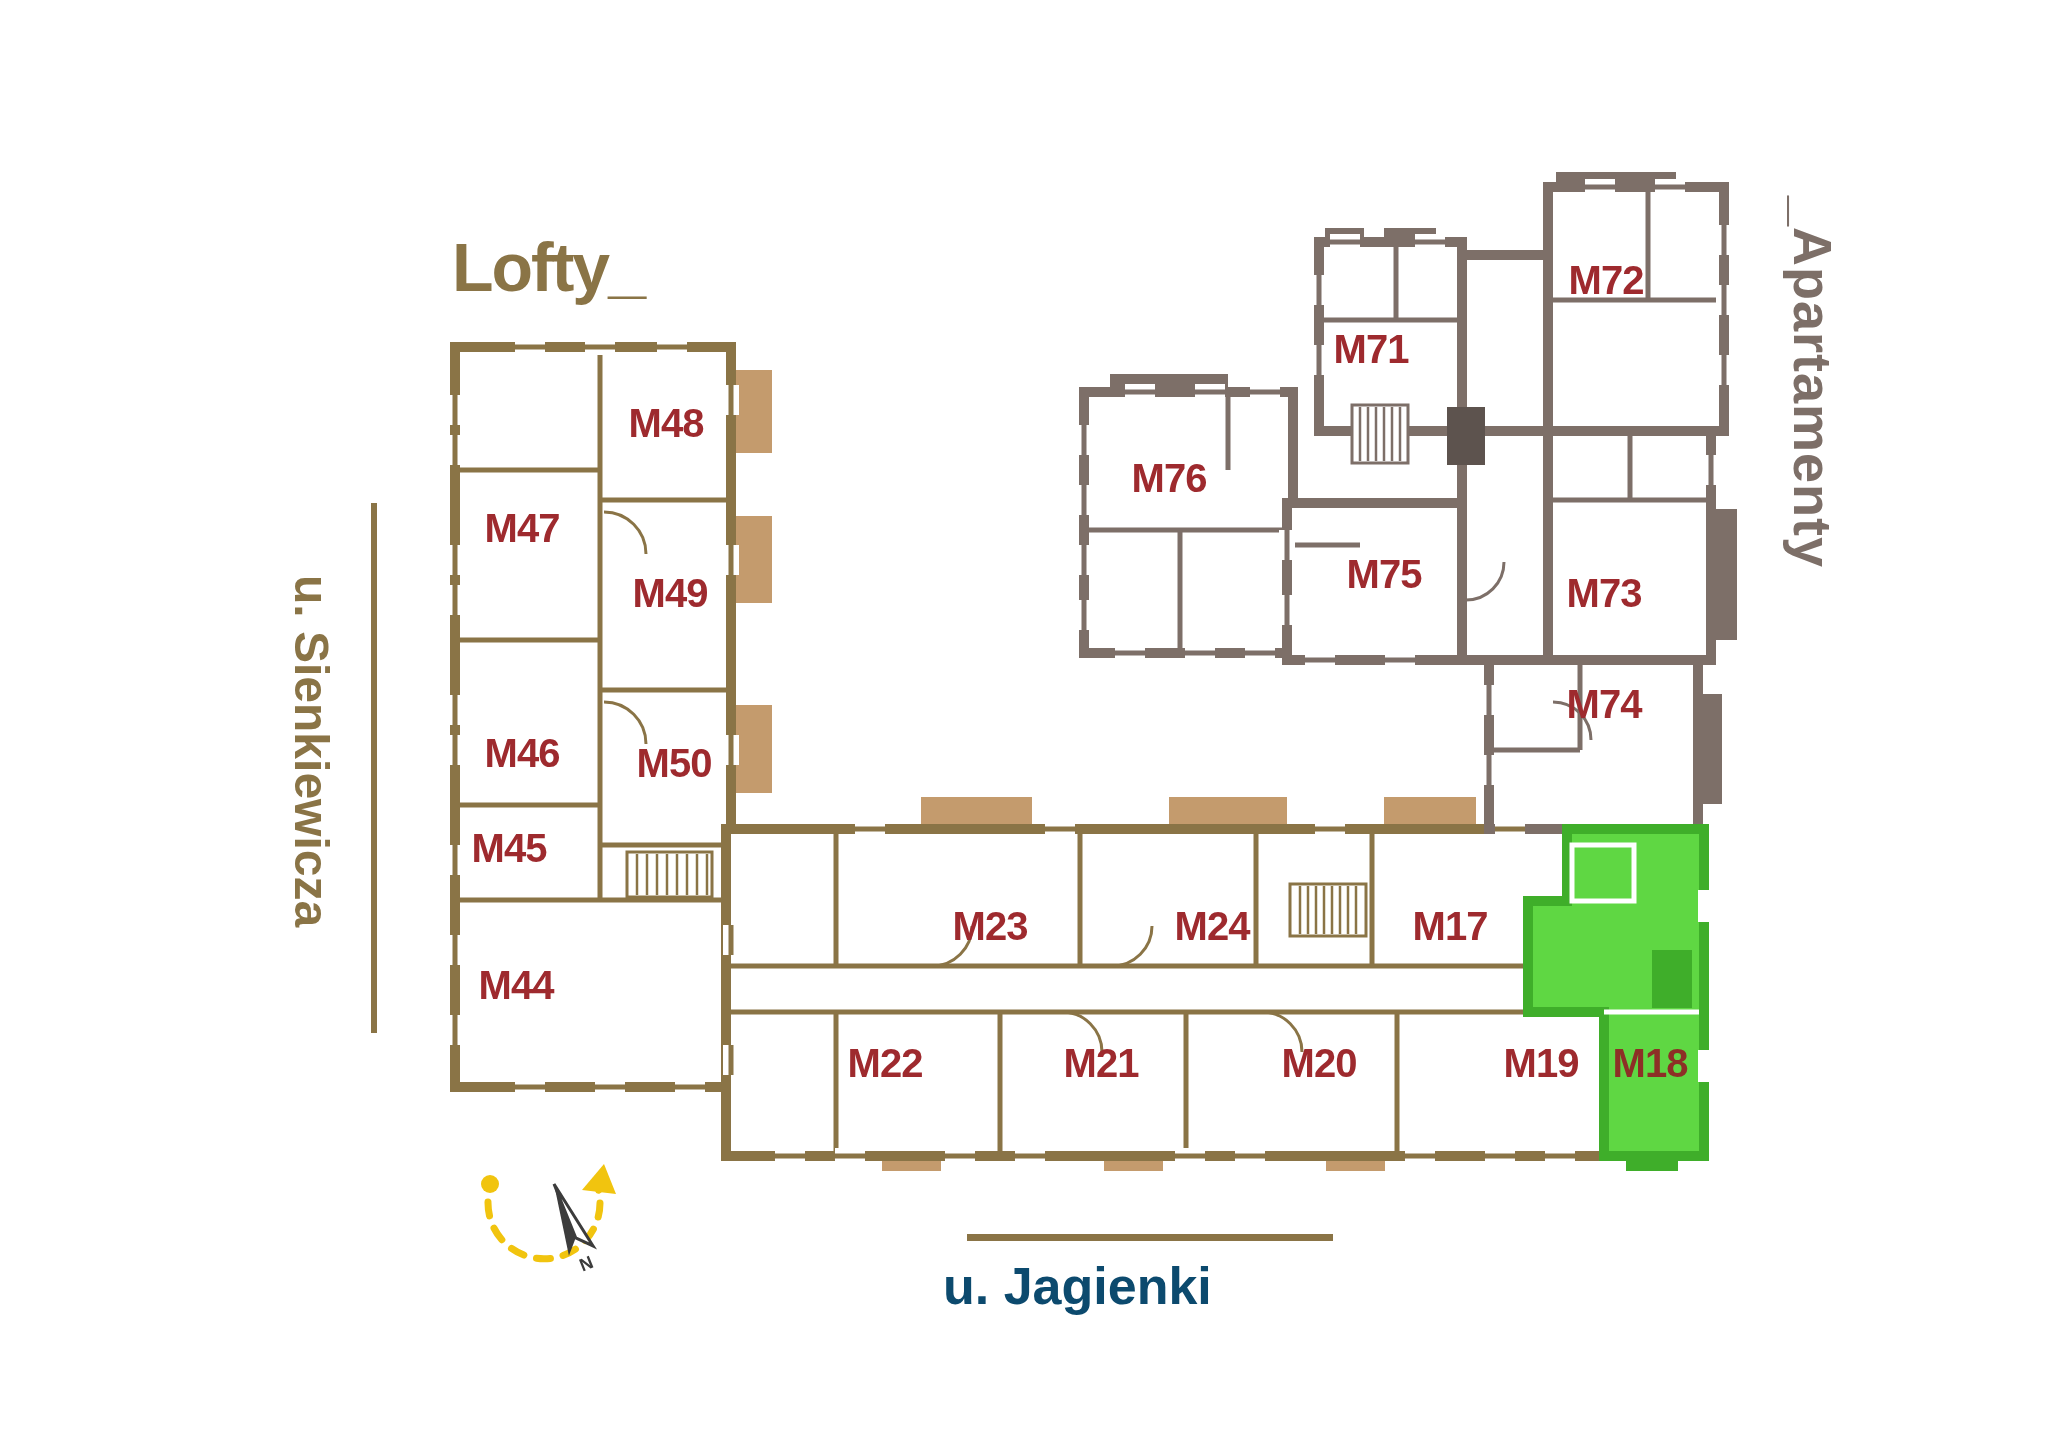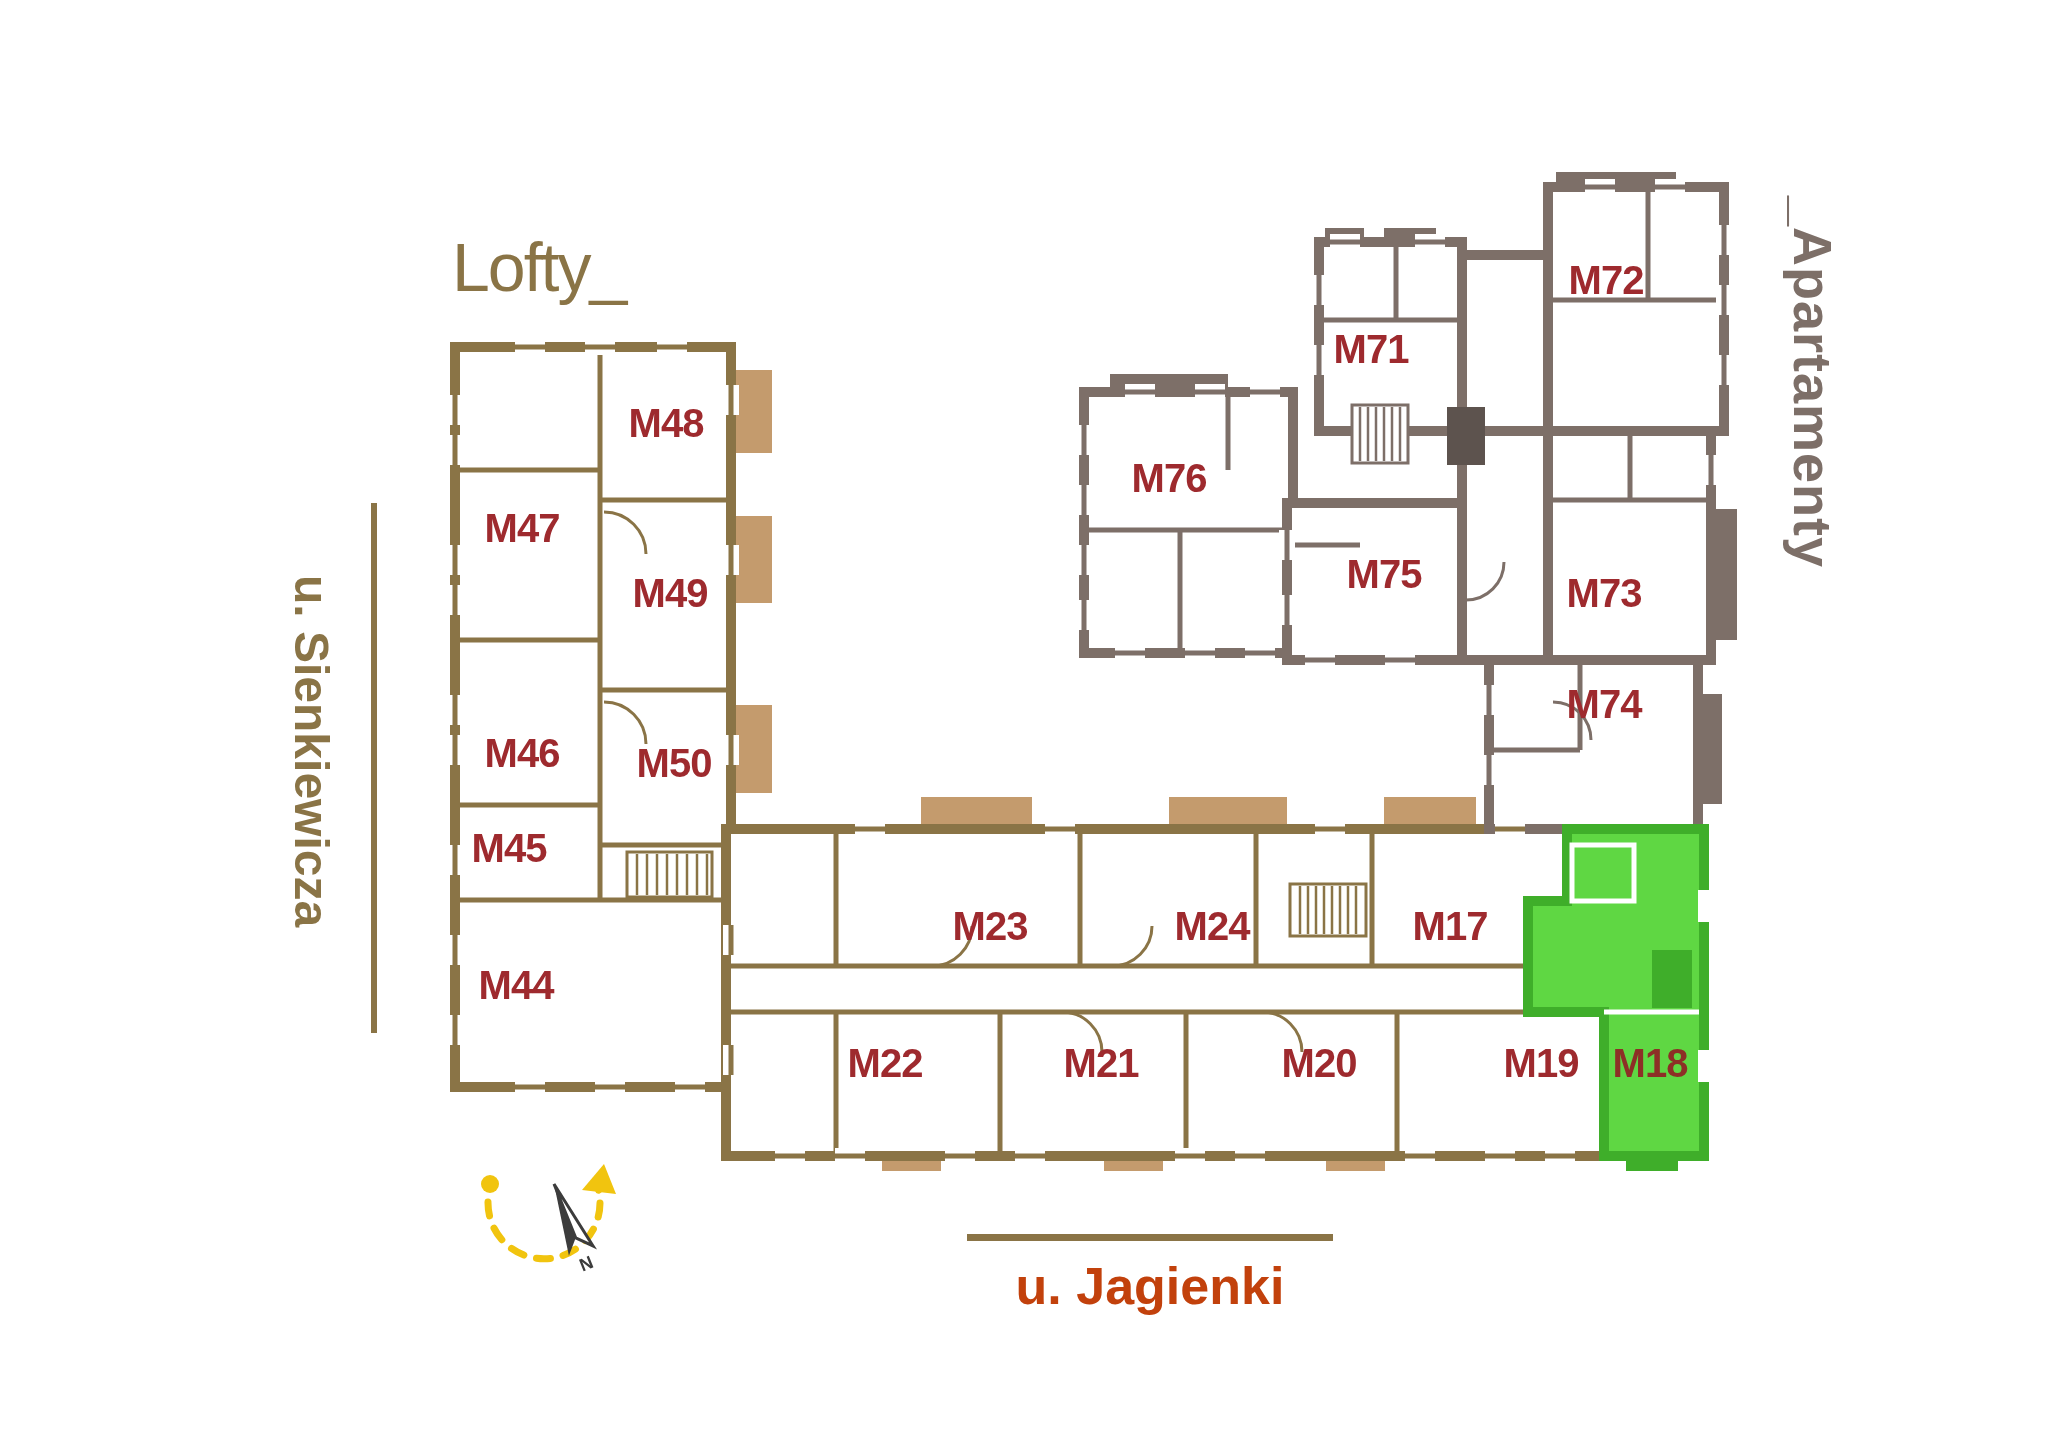--- a/index.html
+++ b/index.html
@@ -19,44 +19,44 @@
     fill: #9e2a2e; text-anchor: middle;
     cursor: pointer;
   }
   .unit-label--selected { fill: #8d2f26; }
 
   .arc-b { fill: none; stroke: #8a7446; stroke-width: 3; }
   .arc-g { fill: none; stroke: #7d6f68; stroke-width: 3; }
 
   .title-lofty {
     position: absolute; left: 452px; top: 228px;
-    font-size: 68px; font-weight: 400; letter-spacing: -2px;
+    font-size: 68px; font-weight: 700; letter-spacing: -2px;
     color: #8a7446;
   }
   .title-apart {
     position: absolute; left: 1782px; top: 196px;
     writing-mode: vertical-rl;
     font-size: 54px; font-weight: 700; letter-spacing: 1px;
     color: #7d6f68;
   }
   .street-left {
     position: absolute; left: 284px; top: 575px;
     writing-mode: vertical-rl;
     font-size: 48px; font-weight: 700;
     color: #8a7446;
   }
   .street-line-v {
     position: absolute; left: 371px; top: 503px;
     width: 6px; height: 530px; background: #8a7446;
   }
   .street-bottom {
-    position: absolute; left: 967px; top: 1256px; width: 366px;
-    text-align: center;
+    position: absolute; left: 943px; top: 1256px; width: 366px;
+    text-align: left;
     font-size: 52px; font-weight: 700;
-    color: #c2410c;
+    color: #0c4a6e;
   }
   .street-line-h {
     position: absolute; left: 967px; top: 1234px;
     width: 366px; height: 7px; background: #8a7446;
   }
   .compass { position: absolute; left: 470px; top: 1150px; }
   .compass-n { font: 700 18px "Liberation Sans", sans-serif; fill: #3c3c3c; text-anchor: middle; }
 </style>
 </head>
 <body>

